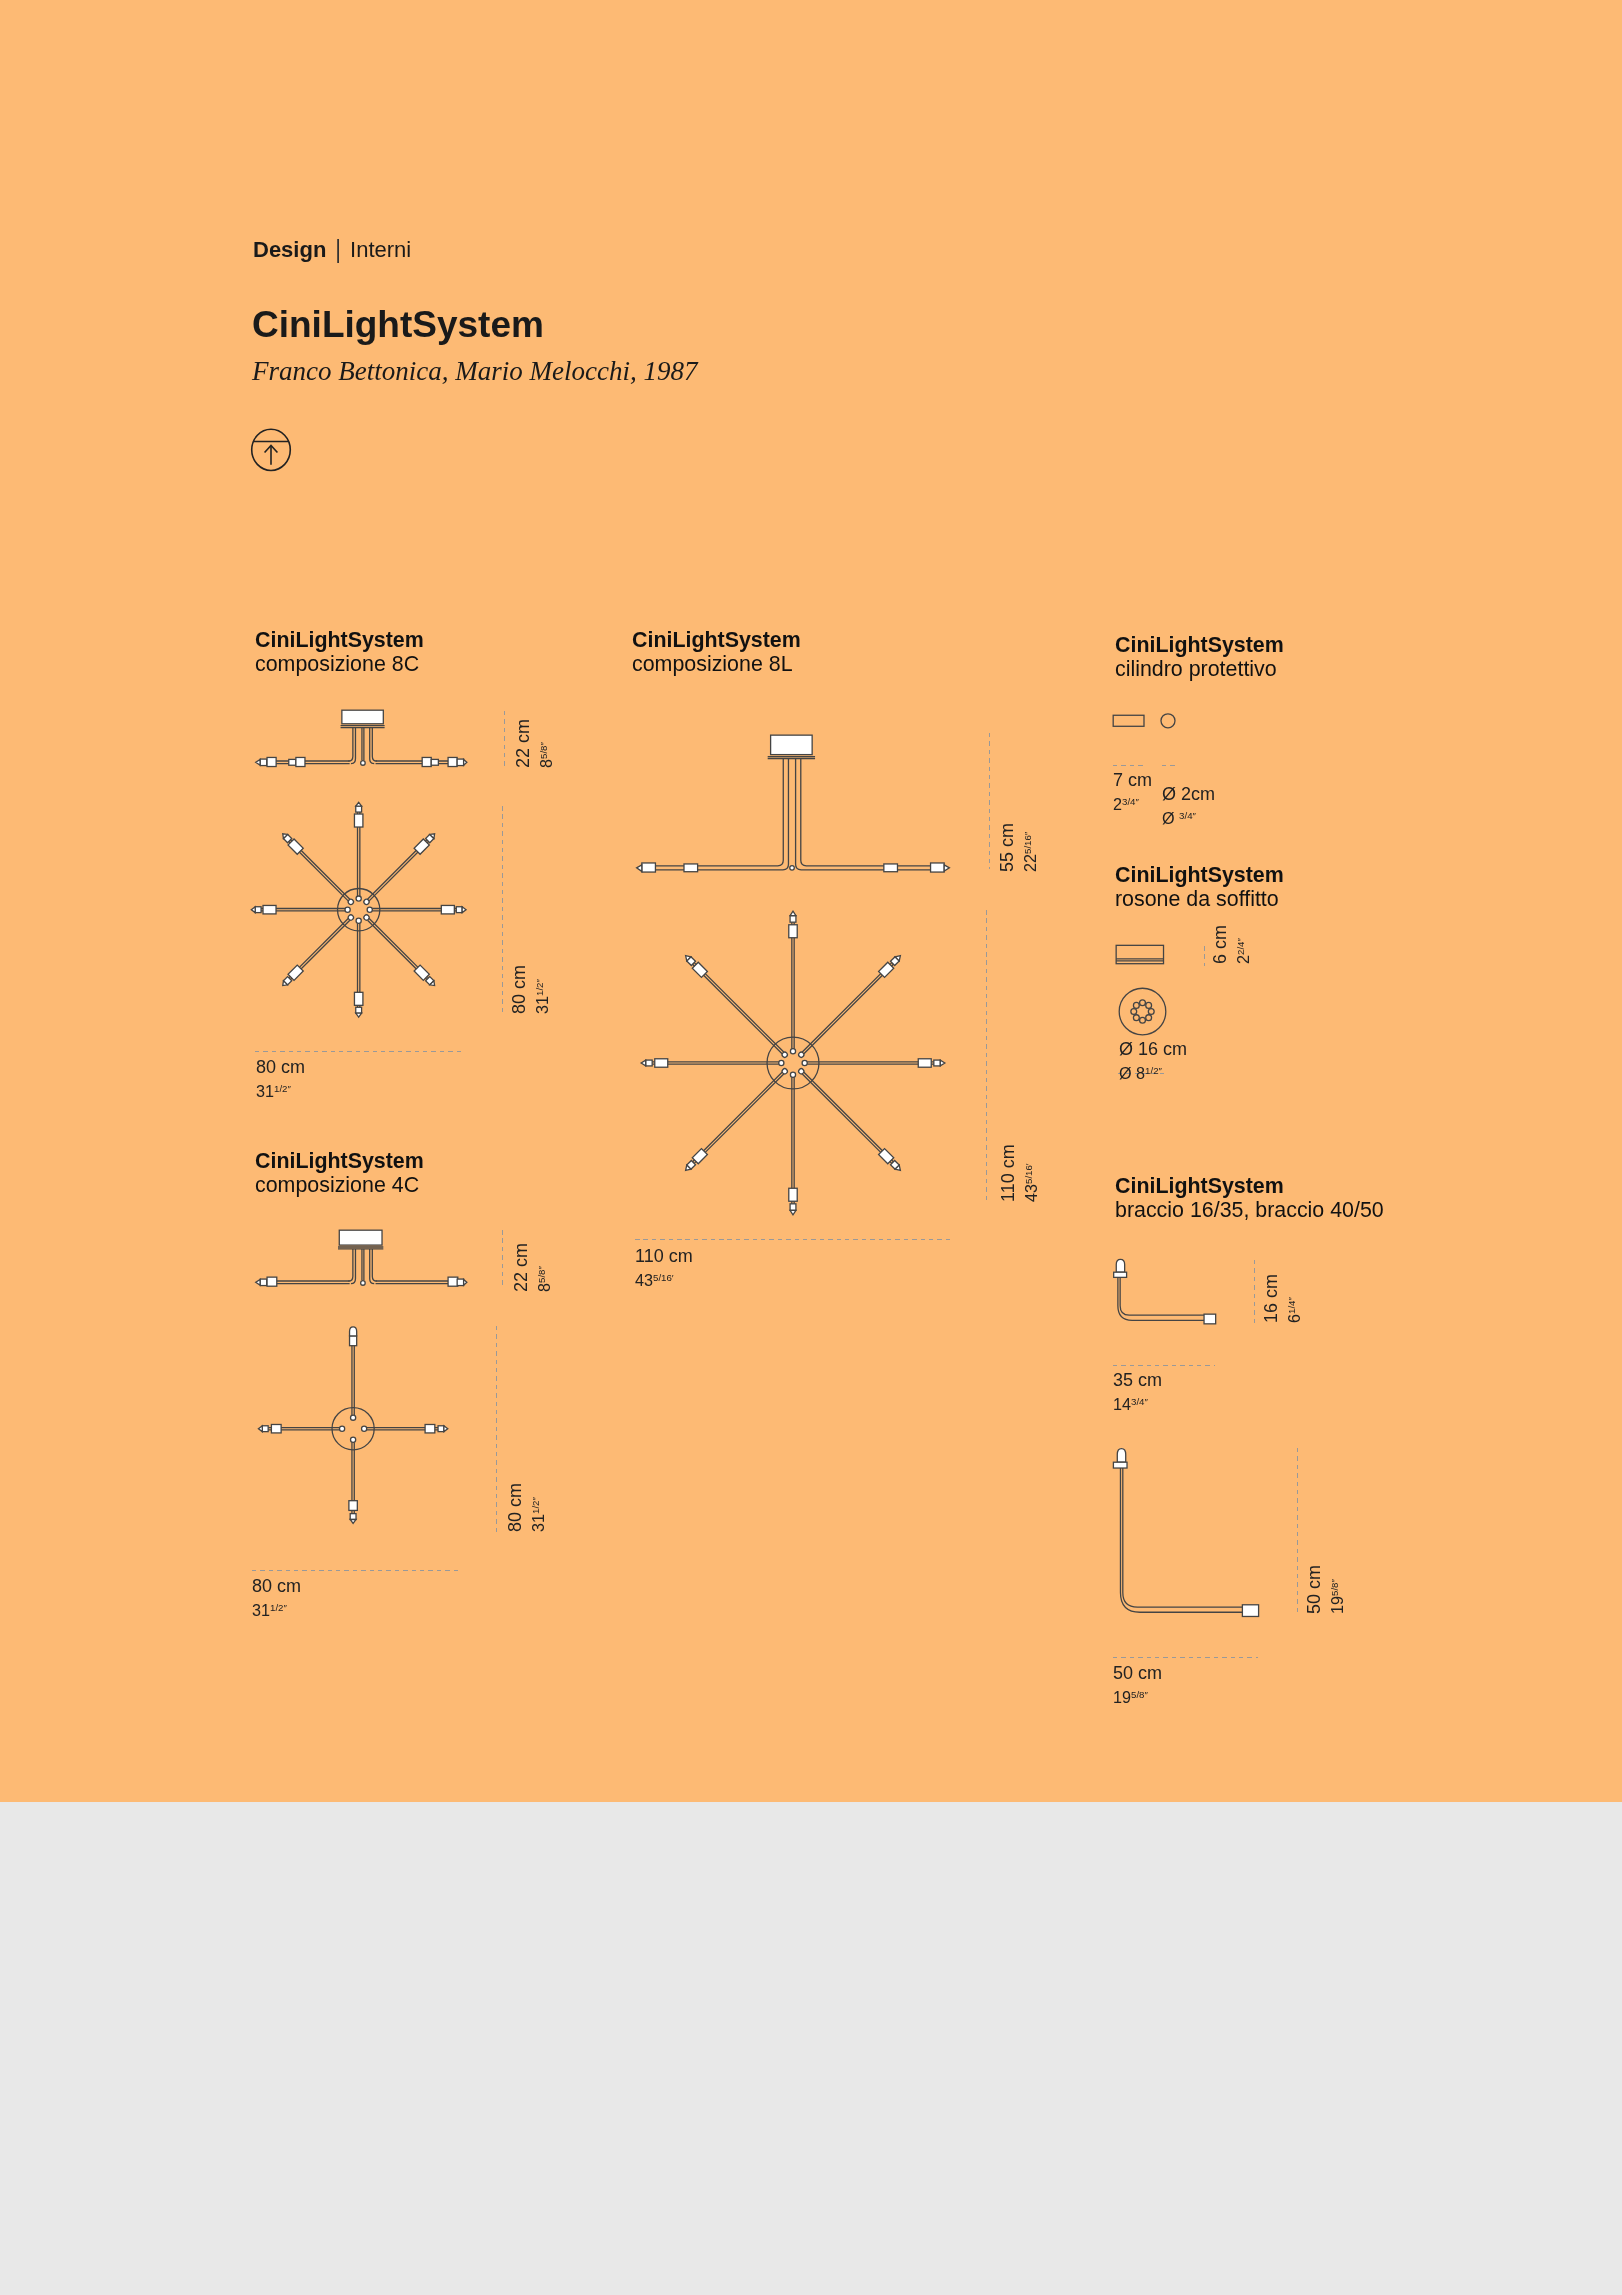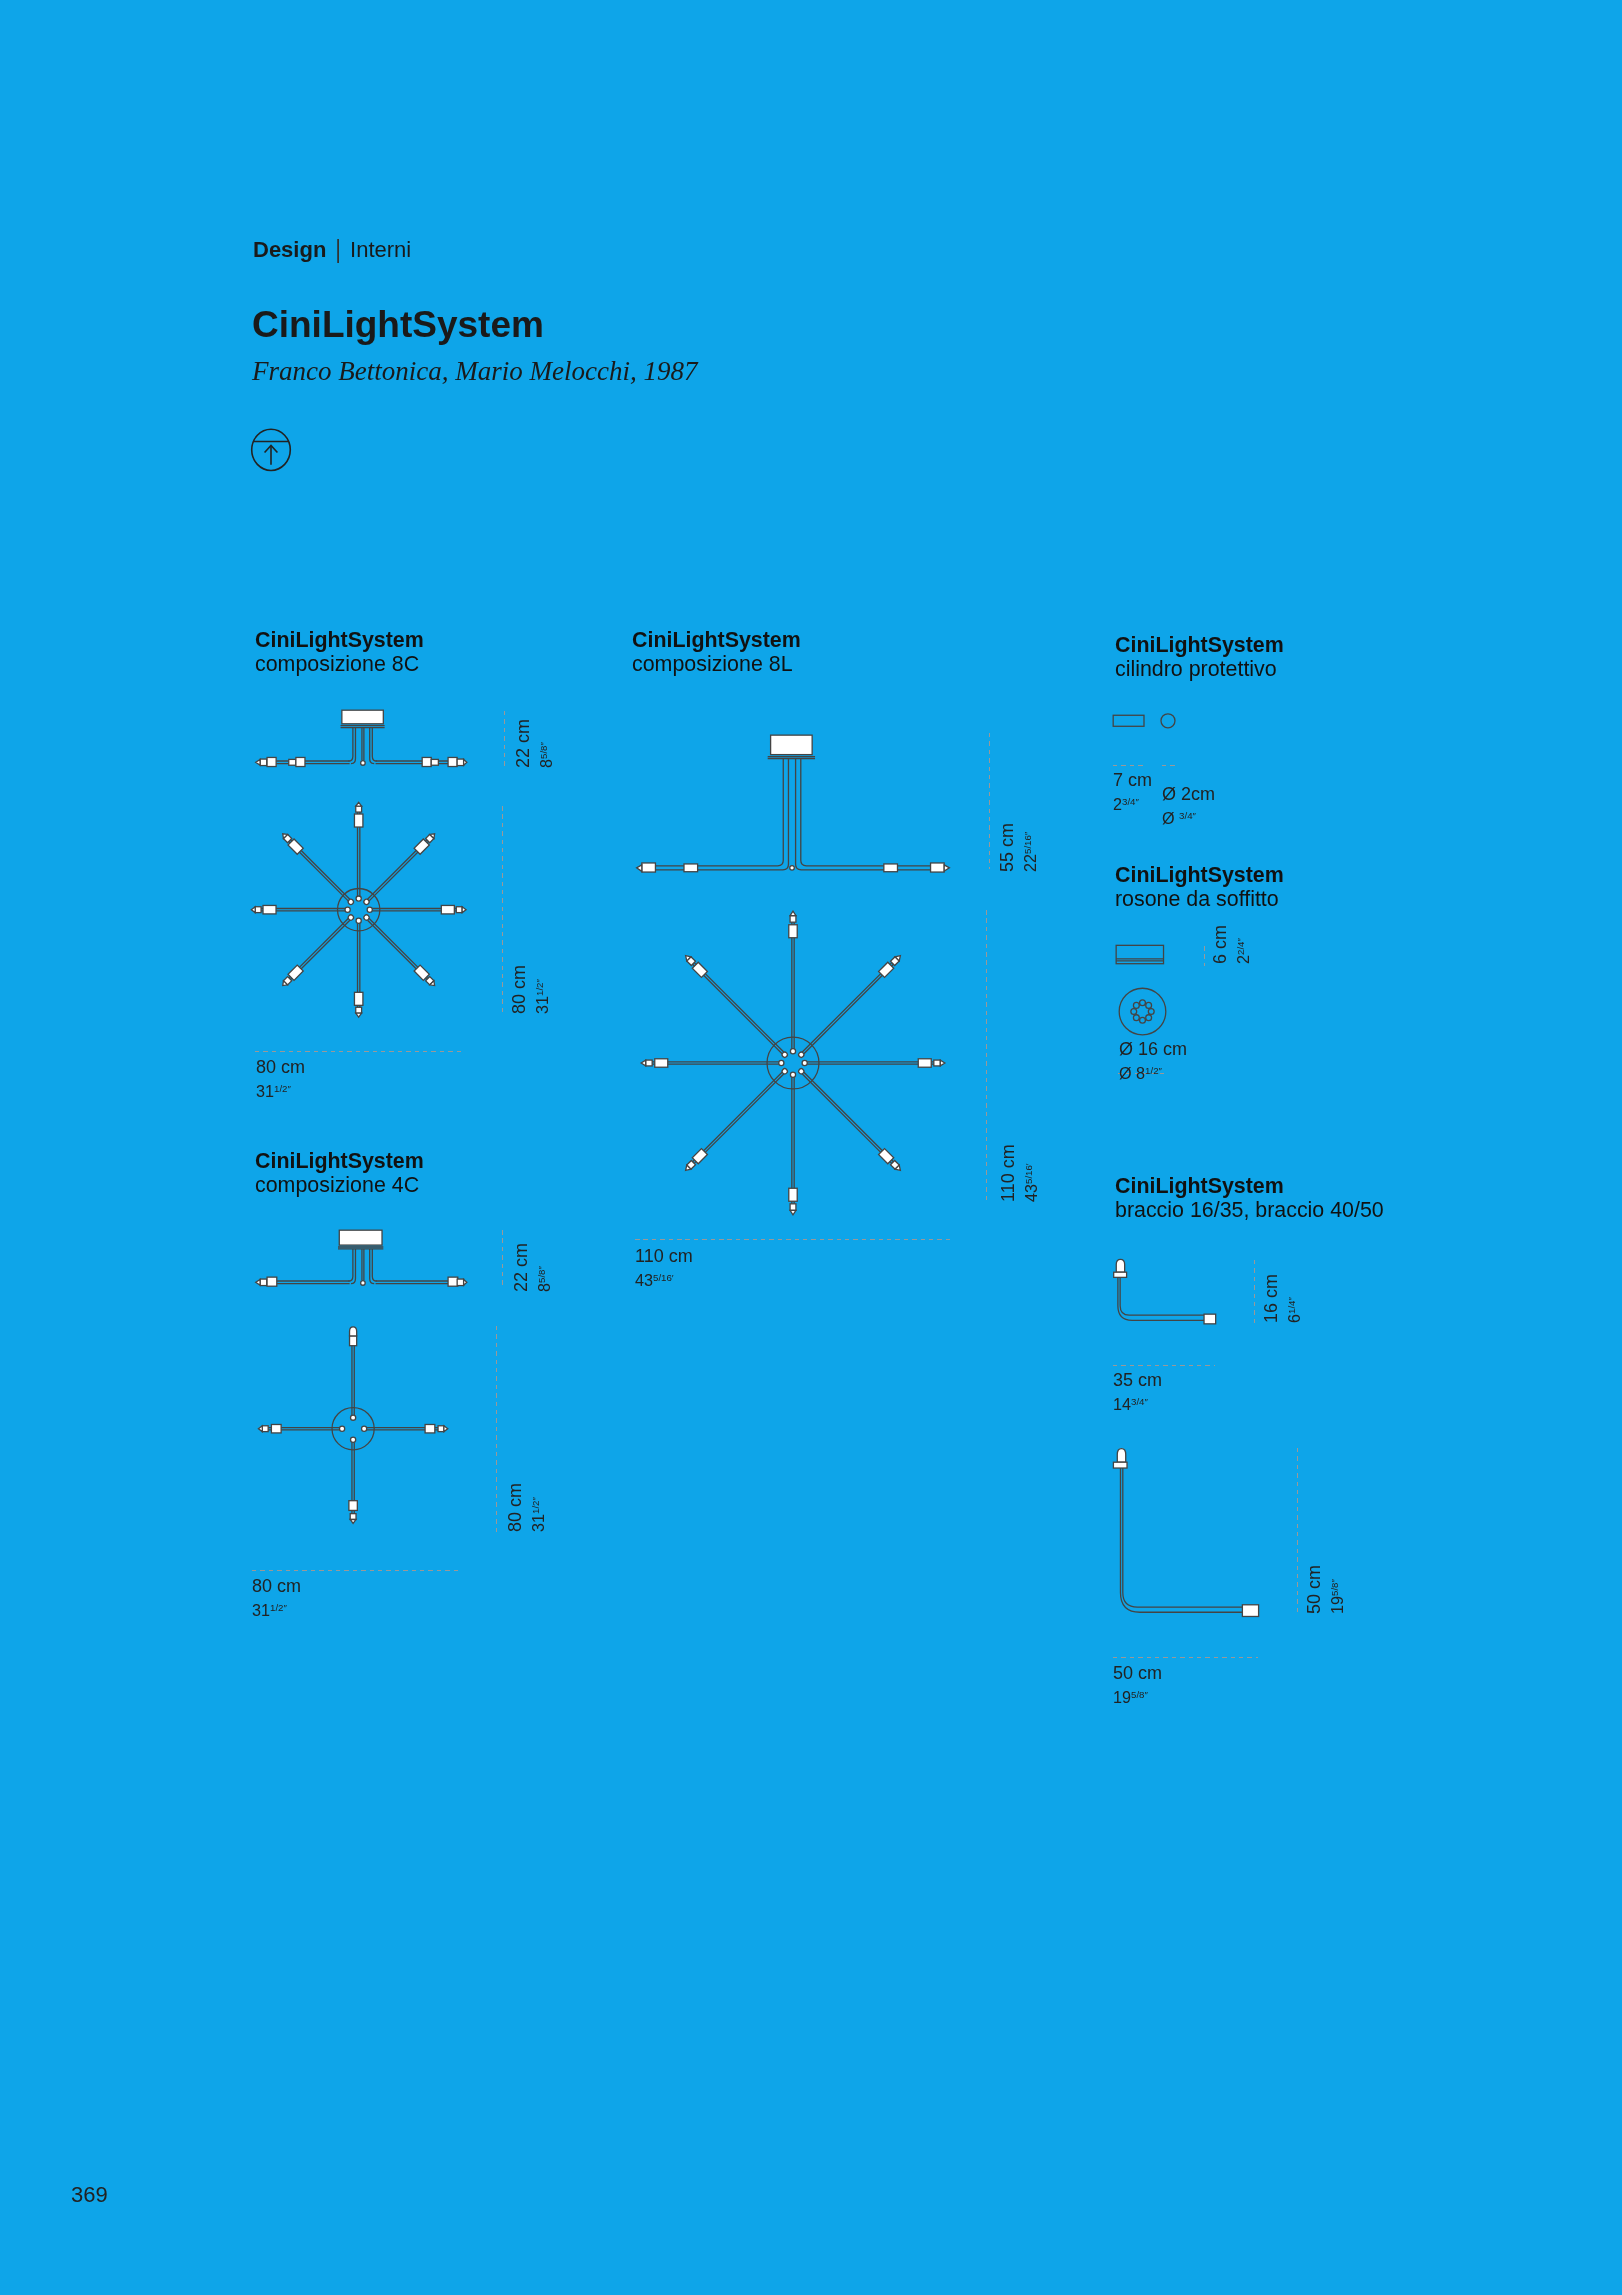--- a/index.html
+++ b/index.html
@@ -1,16 +1,16 @@
 <!DOCTYPE html>
 <html style="font-size:10.4px"><head>
 <meta charset="utf-8">
 <style>
   html,body{margin:0;padding:0;background:#e8e8e8;}
-  .page{position:relative;width:1623px;height:2295px;background:#0ea5e9;overflow:hidden;
+  .page{position:relative;width:1623px;height:1802px;background:#fdba74;overflow:hidden;
         font-family:"Liberation Sans",sans-serif;color:#1a1a1a;}
   .abs{position:absolute;}
   
   .eyebrow{font-size:22px;line-height:25px;display:flex;align-items:center;gap:9px;}
   .eyebrow .b{font-weight:700;}
   .eyebrow .sep{font-weight:400;color:#333;transform:scaleY(1.15);}
   .title{font-size:37px;font-weight:700;letter-spacing:0px;line-height:39px;}
   .subtitle{font-family:"Liberation Serif",serif;font-style:italic;font-weight:400;
             font-size:27px;line-height:30px;}
   

